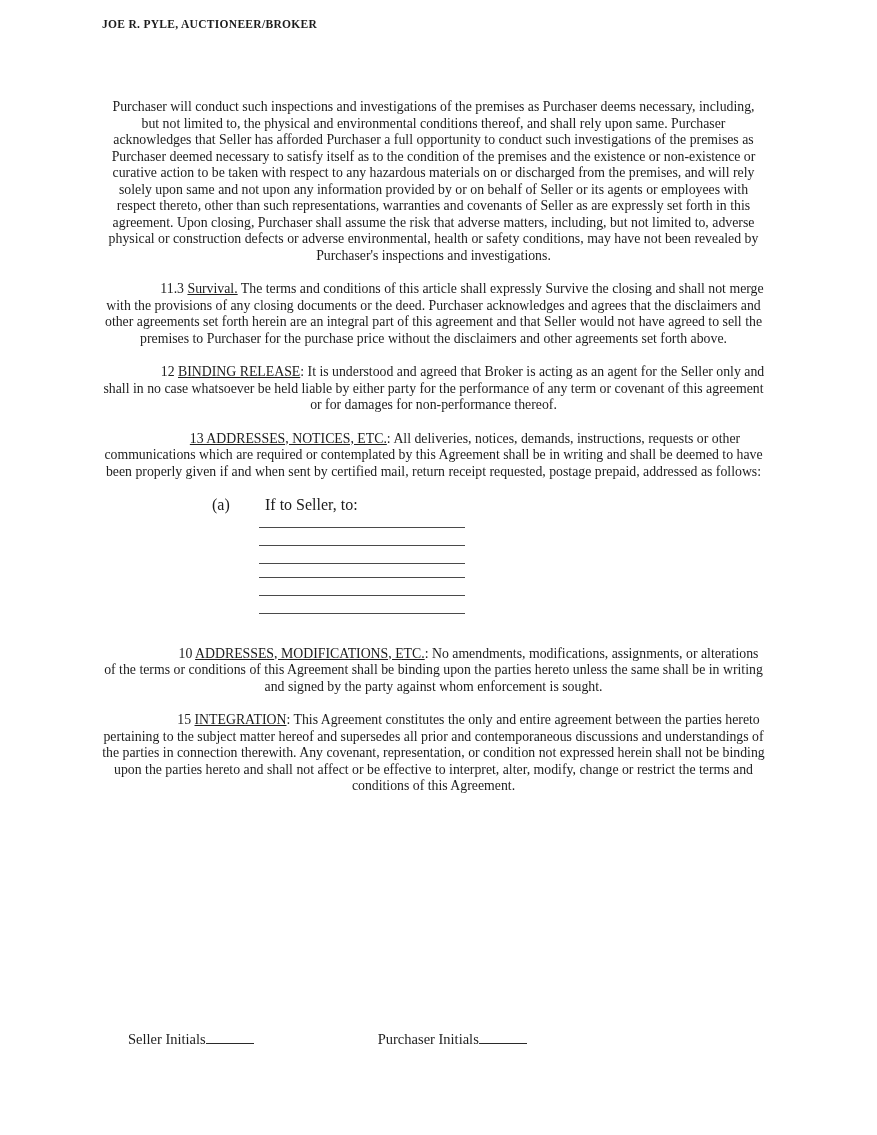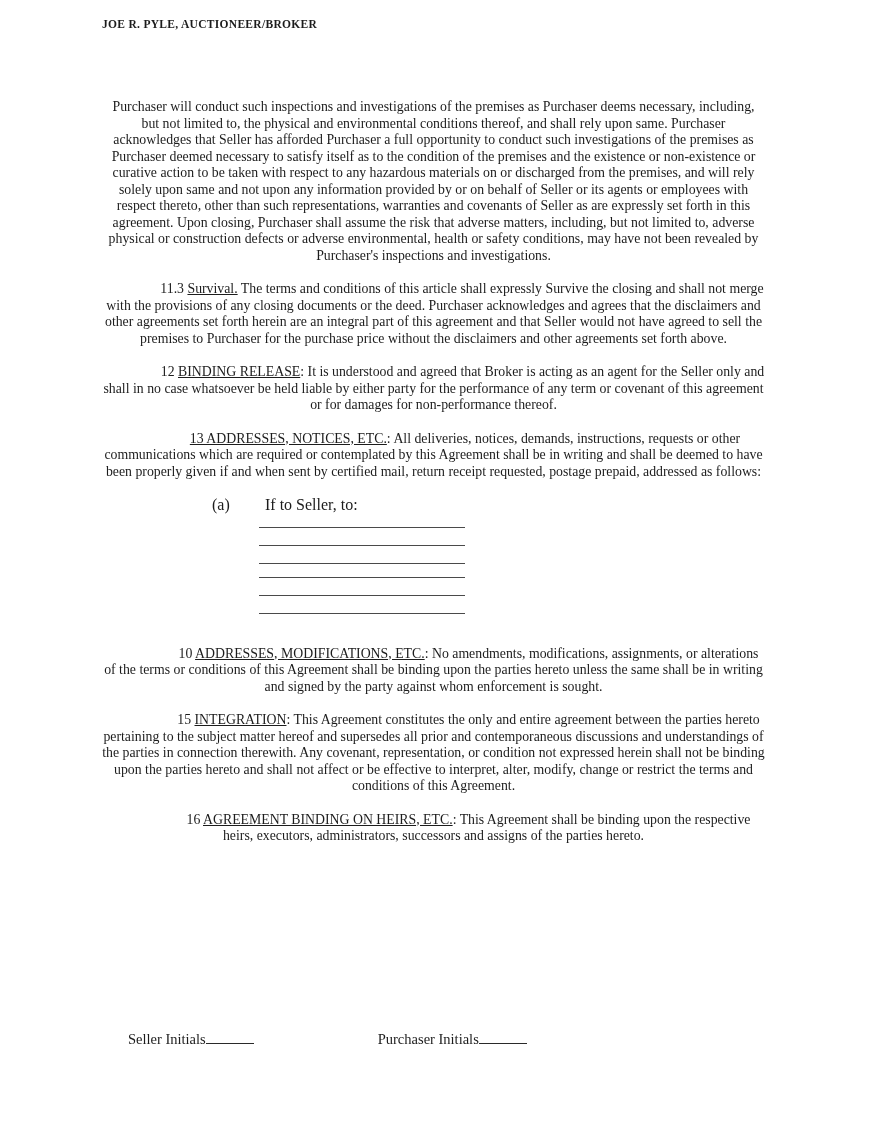--- a/index.html
+++ b/index.html
@@ -97,20 +97,19 @@
     <div class="addr-lines">
       <div class="blank-line"></div>
       <div class="blank-line"></div>
       <div class="blank-line"></div>
     </div>
 
     <p class="para ind-14 after-addresses"><span>10 </span><span class="u">ADDRESSES, MODIFICATIONS, ETC.</span><span>: No amendments, modifications, assignments, or alterations of the terms or conditions of this Agreement shall be binding upon the parties hereto unless the same shall be in writing and signed by the party against whom enforcement is sought.</span></p>
 
     <p class="para ind-14"><span>15 </span><span class="u">INTEGRATION</span><span>: This Agreement constitutes the only and entire agreement between the parties hereto pertaining to the subject matter hereof and supersedes all prior and contemporaneous discussions and understandings of the parties in connection therewith. Any covenant, representation, or condition not expressed herein shall not be binding upon the parties hereto and shall not affect or be effective to interpret, alter, modify, change or restrict the terms and conditions of this Agreement.</span></p>
 
-    <p class="para ind-14"><span>16 </span><span class="u">AGREEMENT BINDING ON HEIRS, ETC.</span><span>: This Agreement shall be binding upon the respective heirs, executors, administrators, successors and assigns of the parties hereto.</span></p>
 
   </div>
 
   <div class="footer">
     <span>Seller Initials</span><span class="initials-line"></span><span class="purchaser-group">Purchaser Initials</span><span class="initials-line"></span>
   </div>
 </div>
 
 </body></html>

